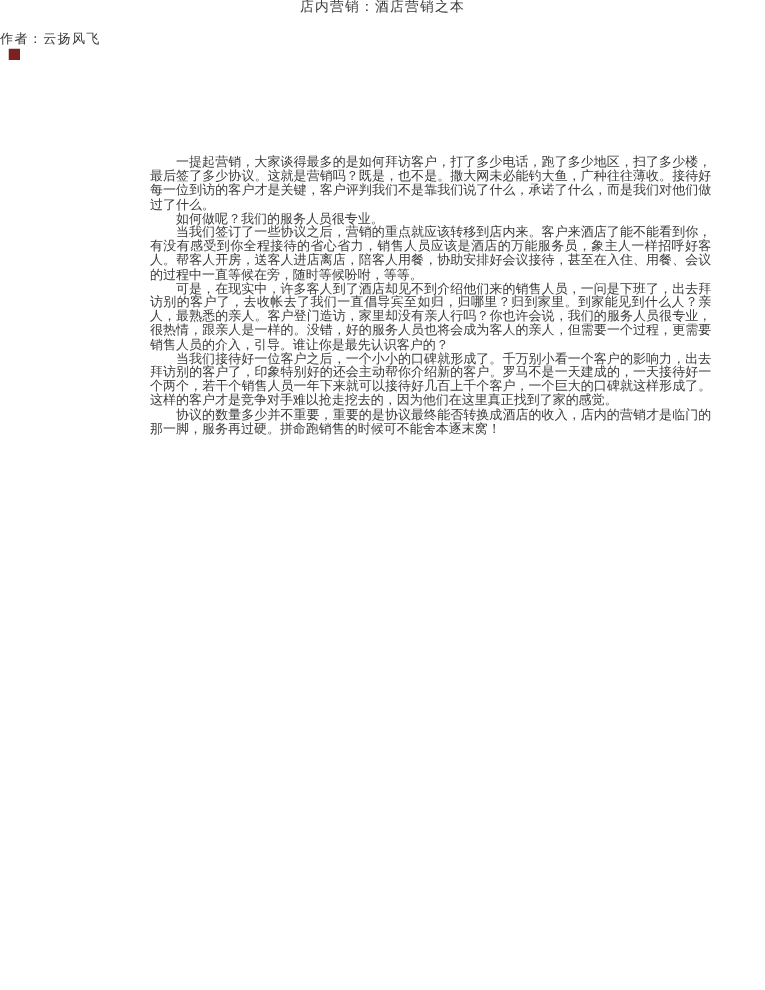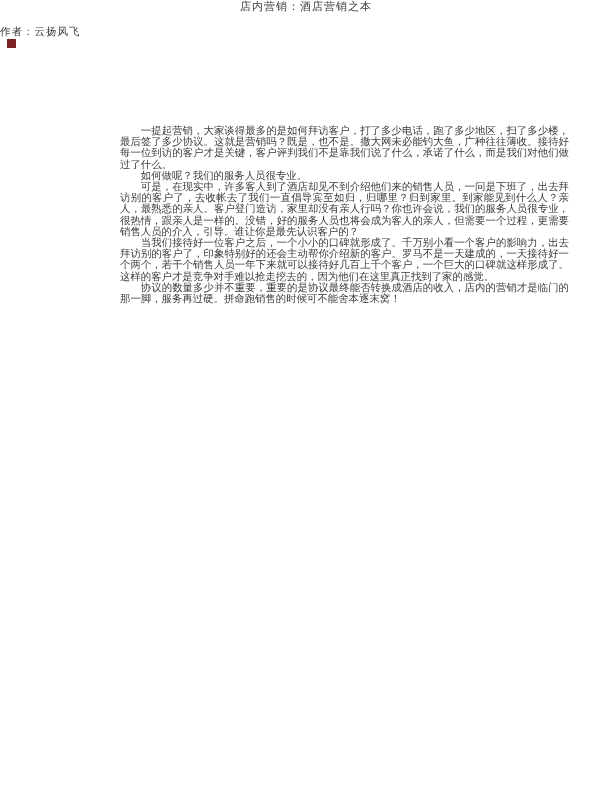--- a/index.html
+++ b/index.html
@@ -60,17 +60,18 @@
 <div class="page" style="color: rgb(58, 58, 58); background: rgb(255, 255, 255);">
   <div class="marker" style="background: rgb(123, 33, 33);"></div>
 
   <h1 class="title">店内营销：酒店营销之本</h1>
 
   <div class="byline">作者：云扬风飞</div>
 
   <div class="body-text">
     <p>一提起营销，大家谈得最多的是如何拜访客户，打了多少电话，跑了多少地区，扫了多少楼，最后签了多少协议。这就是营销吗？既是，也不是。撒大网未必能钓大鱼，广种往往薄收。接待好每一位到访的客户才是关键，客户评判我们不是靠我们说了什么，承诺了什么，而是我们对他们做过了什么。</p>
     <p>如何做呢？我们的服务人员很专业。</p>
+    <p>当我们签订了一些协议之后，营销的重点就应该转移到店内来。客户来酒店了能不能看到你，有没有感受到你全程接待的省心省力，销售人员应该是酒店的万能服务员，象主人一样招呼好客人。帮客人开房，送客人进店离店，陪客人用餐，协助安排好会议接待，甚至在入住、用餐、会议的过程中一直等候在旁，随时等候吩咐，等等。</p>
     <p>可是，在现实中，许多客人到了酒店却见不到介绍他们来的销售人员，一问是下班了，出去拜访别的客户了，去收帐去了我们一直倡导宾至如归，归哪里？归到家里。到家能见到什么人？亲人，最熟悉的亲人。客户登门造访，家里却没有亲人行吗？你也许会说，我们的服务人员很专业，很热情，跟亲人是一样的。没错，好的服务人员也将会成为客人的亲人，但需要一个过程，更需要销售人员的介入，引导。谁让你是最先认识客户的？</p>
     <p>当我们接待好一位客户之后，一个小小的口碑就形成了。千万别小看一个客户的影响力，出去拜访别的客户了，印象特别好的还会主动帮你介绍新的客户。罗马不是一天建成的，一天接待好一个两个，若干个销售人员一年下来就可以接待好几百上千个客户，一个巨大的口碑就这样形成了。这样的客户才是竞争对手难以抢走挖去的，因为他们在这里真正找到了家的感觉。</p>
     <p>协议的数量多少并不重要，重要的是协议最终能否转换成酒店的收入，店内的营销才是临门的那一脚，服务再过硬。拼命跑销售的时候可不能舍本逐末窝！</p>
   </div>
 </div>
 
 </body></html>

